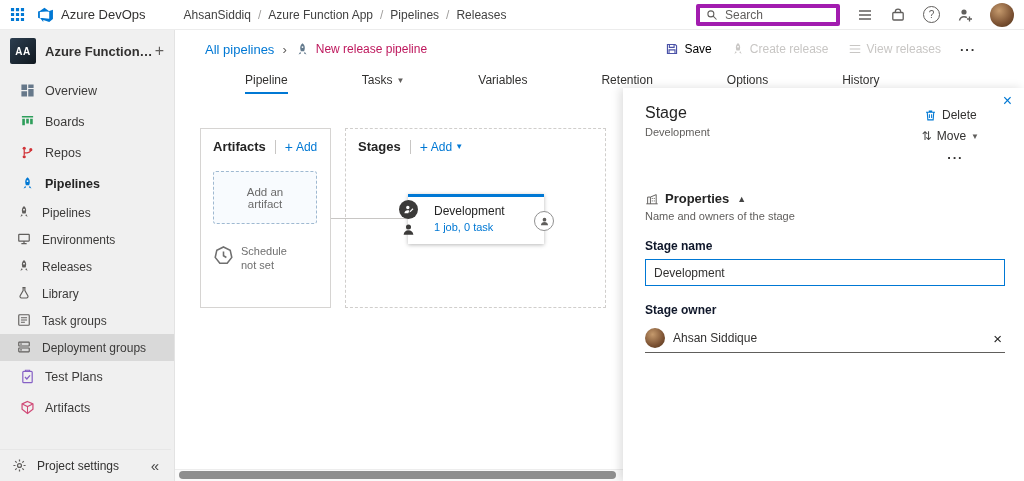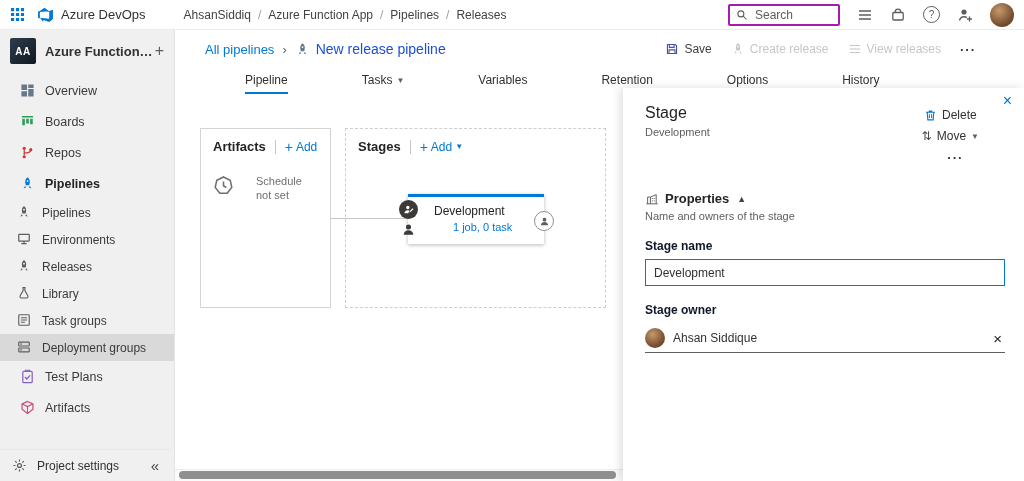--- a/index.html
+++ b/index.html
@@ -10,21 +10,21 @@
   
   .topbar{position:absolute;top:0;left:0;right:0;height:30px;display:flex;align-items:center;
           padding:0 10px;background:#fff;border-bottom:1px solid #ececec;box-sizing:border-box;z-index:20;}
   .waffle{width:15px;height:15px;color:#0078d4;margin-right:12px;cursor:pointer;}
   .ado-logo{width:17px;height:17px;color:#0078d4;margin-right:7px;}
   .brand{font-size:13px;color:#323130;cursor:pointer;}
   .tb-breadcrumb{display:flex;align-items:center;margin-left:38px;font-size:12px;color:#424242;}
   .tb-crumb{cursor:pointer;}
   .tb-crumb:not(:last-child)::after{content:"/";color:#a19f9d;margin:0 7px;cursor:default;}
   .tb-right{margin-left:auto;display:flex;align-items:center;gap:17px;}
-  .searchbox{display:flex;align-items:center;width:112px;height:22px;border:2px solid #a21caf;
+  .searchbox{display:flex;align-items:center;width:144px;height:22px;border:4px solid #a21caf;
              border-radius:2px;padding:0 6px;box-sizing:border-box;background:#fff;}
   .searchbox svg{width:12px;height:12px;color:#605e5c;flex:none;}
   .searchbox input{border:0;outline:0;width:100%;font:12px "Liberation Sans",sans-serif;
                    color:#323130;margin-left:5px;background:transparent;}
   .searchbox input::placeholder{color:#605e5c;}
   .tb-icon{width:16px;height:16px;color:#605e5c;cursor:pointer;}
   .help-circle{width:15px;height:15px;border:1.2px solid #605e5c;border-radius:50%;color:#605e5c;
                font-size:10px;display:flex;align-items:center;justify-content:center;cursor:pointer;}
   .avatar{width:24px;height:24px;border-radius:50%;cursor:pointer;
           background:radial-gradient(circle at 38% 32%,#c59a6d,#7c5233 60%,#4c3018);}
@@ -51,23 +51,23 @@
              border-top:1px solid #e7e7e7;}
   .sb-footer .nav-ic{color:#605e5c;}
   .collapse{margin-left:auto;color:#444;font-size:15px;cursor:pointer;}
 
   
   .main{position:absolute;top:30px;left:175px;right:0;bottom:0;background:#fff;}
   .page-header{height:38px;display:flex;align-items:center;padding:0 48px 0 30px;}
   .bc-link{color:#0078d4;font-size:13px;cursor:pointer;}
   .bc-sep{color:#605e5c;margin:0 8px;font-size:13px;}
   .title-icon{width:15px;height:15px;color:#62798c;margin-right:6px;}
-  .page-title{font-size:14px;color:#1d4ed8;white-space:nowrap;}
+  .page-title{font-size:12px;color:#be185d;white-space:nowrap;}
   .header-actions{margin-left:auto;display:flex;align-items:center;gap:19px;}
-  .hact{display:flex;align-items:center;gap:5px;font-size:12px;color:#404040;cursor:pointer;white-space:nowrap;}
+  .hact{display:flex;align-items:center;gap:5px;font-size:12px;color:#000000;cursor:pointer;white-space:nowrap;}
   .hact svg{width:14px;height:14px;}
   .ic-save{color:#4b53a8;}
   .hact.disabled{color:#c8c6c4;}
   .hact.disabled svg{color:#c8c6c4;}
   .ellipsis{font-size:13px;font-weight:bold;color:#323130;letter-spacing:1px;cursor:pointer;}
 
   .tabs{display:flex;align-items:flex-end;gap:26px;padding-left:22px;height:26px;box-sizing:border-box;}
   .tab{font-size:12px;color:#323130;padding-bottom:7px;cursor:pointer;display:flex;align-items:center;gap:4px;margin-left:48px;}
   .tab.active{border-bottom:2px solid #0078d4;padding-bottom:5px;}
   .chev{font-size:8px;color:#605e5c;}
@@ -78,30 +78,30 @@
   .artifacts-box{left:25px;top:34px;width:131px;height:180px;border:1px solid #d6d4d2;}
   .stages-box{left:170px;top:34px;width:261px;height:180px;border:1px dashed #d0cecc;background:transparent;}
   .box-head{display:flex;align-items:center;}
   .box-title{font-size:13px;font-weight:bold;color:#242424;}
   .box-sep{width:1px;height:14px;background:#c8c6c4;margin:0 9px;}
   .add-btn{display:flex;align-items:center;color:#0078d4;font-size:12px;cursor:pointer;gap:3px;}
   .plus{font-size:14px;line-height:1;}
   .add-artifact{margin-top:17px;width:104px;height:53px;border:1px dashed #9fb9d1;border-radius:3px;
                 background:#f8fbfe;display:flex;align-items:center;justify-content:center;text-align:center;
                 font-size:11.5px;color:#6b6b6b;padding:4px 14px;box-sizing:border-box;cursor:pointer;}
-  .schedule{display:flex;align-items:flex-start;gap:22px;margin-top:20px;color:#6f6f6f;cursor:pointer;}
+  .schedule{display:flex;align-items:flex-start;gap:7px;margin-top:20px;color:#6f6f6f;cursor:pointer;}
   .schedule svg{width:21px;height:21px;flex:none;margin-top:1px;}
   .schedule-label{font-size:11px;line-height:1.3;width:56px;}
 
   .connector{position:absolute;left:156px;top:124px;width:77px;height:1px;background:#c8c6c4;}
   .stage-card{position:absolute;left:233px;top:100px;width:136px;height:50px;background:#fff;
               border-top:3px solid #0078d4;box-shadow:0 1px 4px rgba(0,0,0,.28);box-sizing:border-box;cursor:pointer;}
   .stage-card-inner{padding:7px 8px 0 26px;}
   .stage-name{font-size:12px;color:#242424;}
-  .stage-meta{font-size:11px;color:#0078d4;margin-top:3px;cursor:pointer;margin-left:19px;}
+  .stage-meta{font-size:11px;color:#0078d4;margin-top:3px;cursor:pointer;}
   .badge-dark{position:absolute;left:-9px;top:3px;width:19px;height:19px;border-radius:50%;background:#3b3a39;
               color:#fff;display:flex;align-items:center;justify-content:center;cursor:pointer;}
   .badge-dark svg{width:11px;height:11px;}
   .badge-person{position:absolute;left:-7px;top:25px;width:15px;height:15px;color:#3b3a39;cursor:pointer;}
   .badge-right{position:absolute;right:-10px;top:14px;width:20px;height:20px;border-radius:50%;background:#fff;
                border:1px solid #919191;color:#605e5c;display:flex;align-items:center;justify-content:center;
                box-sizing:border-box;cursor:pointer;}
   .badge-right svg{width:11px;height:11px;}
 
   .hscroll{position:absolute;left:0;right:0;bottom:0;height:11px;background:#fafafa;border-top:1px solid #ededed;}
@@ -453,20 +453,21 @@
 
       <div class="panel-box artifacts-box">
         <div class="box-head">
           <span class="box-title">Artifacts</span>
           <span class="box-sep"></span>
           <span class="add-btn">
             <span class="plus">+</span>
             <span>Add</span>
           </span>
         </div>
+        <div class="add-artifact">Add an artifact</div>
         <div class="schedule">
           <svg viewBox="0 0 16 16">
               <use href="#i-sched"></use>
             </svg>
           <span class="schedule-label">Schedule not set</span>
         </div>
       </div>
 
       <div class="connector"></div>
 

